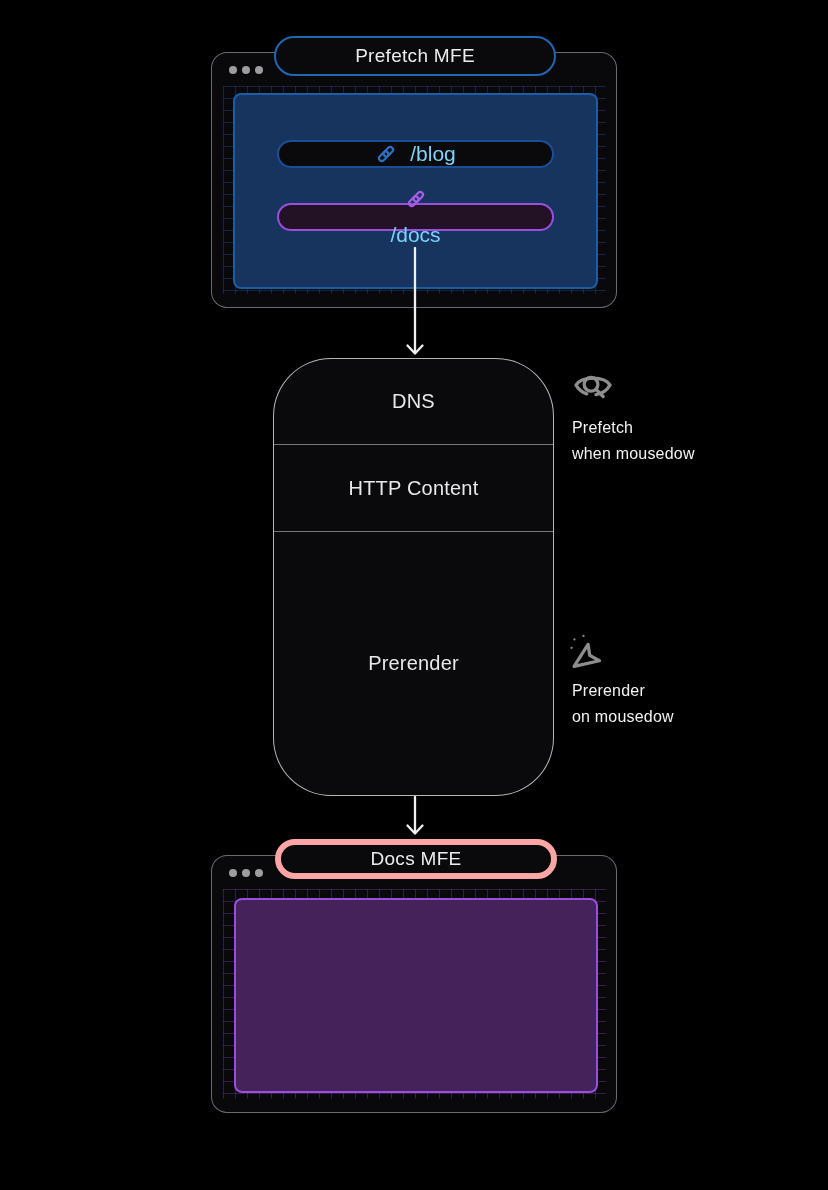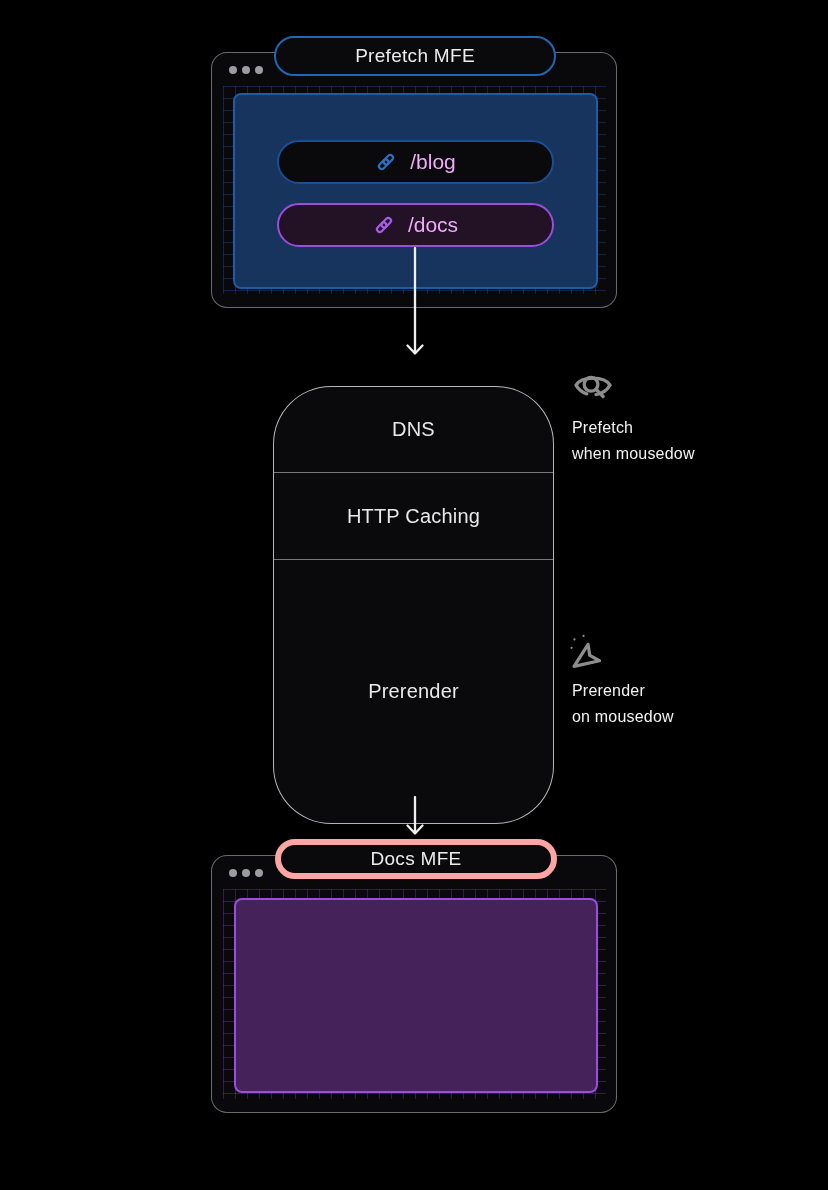--- a/index.html
+++ b/index.html
@@ -39,35 +39,35 @@
   .tab-blue   { border: 2px solid #2067b4; }
   .tab-purple { border: 6px solid #fca5a5; height: 40px; }
 
   
   .marketing-window { left: 211px; top: 52px; }
   .marketing-panel {
     position: absolute; left: 21px; top: 40px; width: 365px; height: 196px;
     background: #16345e; border: 2px solid #1e5da5; border-radius: 8px;
   }
   .route-pill {
-    position: absolute; left: 42px; width: 277px; height: 44px; border-radius: 22px;
+    position: absolute; left: 42px; width: 277px; height: 28px; border-radius: 22px;
     display: flex; align-items: center; justify-content: center; gap: 13px;
-    font-size: 21px; color: #f0abfc; cursor: pointer;
+    font-size: 21px; color: #7dd3fc; cursor: pointer;
   }
   .pill-blog { top: 45px; background: #0a0a0c; border: 2px solid #1a4f96; }
-  .pill-docs { top: 108px; background: #231126; border: 2px solid #9a4edd; }
+  .pill-docs { top: 108px; background: #231126; border: 2px solid #9a4edd; flex-direction: column; }
   .link-icon svg { display: block; }
 
   
   .pipeline-stack {
     position: absolute; left: 273px; top: 358px; width: 281px; height: 438px;
     background: #0a0a0c;
     border: 1px solid rgba(225,225,225,0.8);
     border-radius: 58px;
-    display: flex; flex-direction: column; margin-top: 28px;
+    display: flex; flex-direction: column;
   }
   .pipeline-step {
     display: flex; align-items: center; justify-content: center;
     font-size: 20px; color: #e8e8e8; letter-spacing: 0.2px;
   }
   .pipeline-step + .pipeline-step { border-top: 1px solid rgba(210,210,210,0.55); }
   .step-dns { height: 85px; }
   .step-http { height: 87px; }
   .step-cache { height: 88px; }
   .step-prerender { flex: 1; }
@@ -140,21 +140,21 @@
 <svg class="flow-arrow arrow-1" width="24" height="112" viewBox="0 0 24 112" fill="none" stroke="#f0f0f0" stroke-width="2.3" stroke-linecap="round" stroke-linejoin="round">
   <line x1="12" y1="1" x2="12" y2="106"></line>
   <polyline points="4.5,98.5 12,106.5 19.5,98.5"></polyline>
 </svg>
 
 <div class="pipeline-stack">
   <div class="pipeline-step step-dns">
     <span>DNS</span>
   </div>
   <div class="pipeline-step step-http">
-    <span>HTTP Caching</span>
+    <span>HTTP Content</span>
   </div>
   <div class="pipeline-step step-prerender">
     <span>Prerender</span>
   </div>
 </div>
 
 <div class="annotation annotation-prefetch">
   <div class="ann-icon">
     <svg width="40" height="36" viewBox="0 0 24 22" fill="none" stroke="#8d8d8d" stroke-width="2" stroke-linecap="round">
       <path d="M1.6 10.5 C5 4.8 19 4.8 22.4 10.5 C20.6 13.5 17.4 15.8 13.8 16.2 M1.6 10.5 C3 12.9 5.4 14.9 8.2 15.8"></path>

